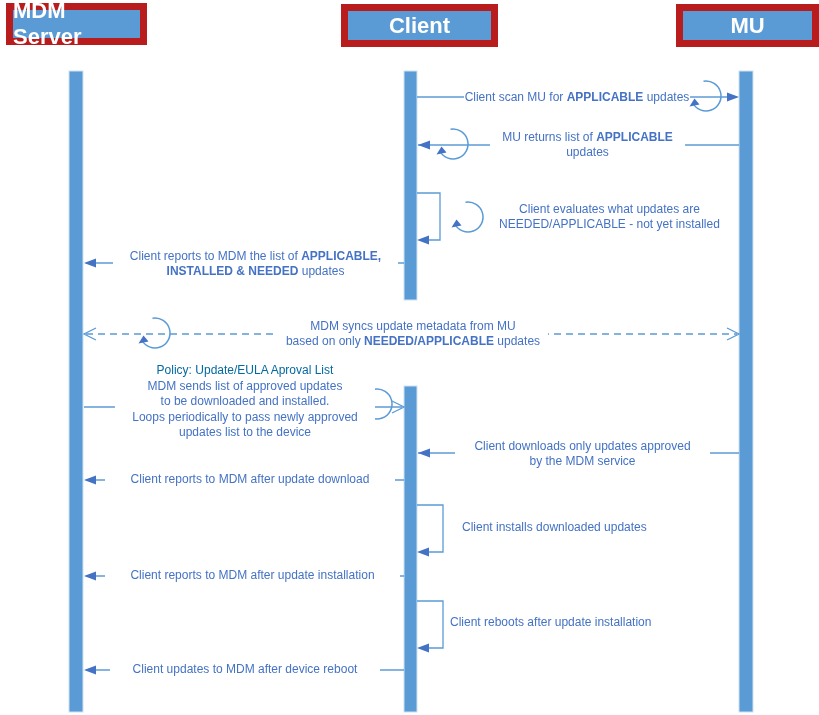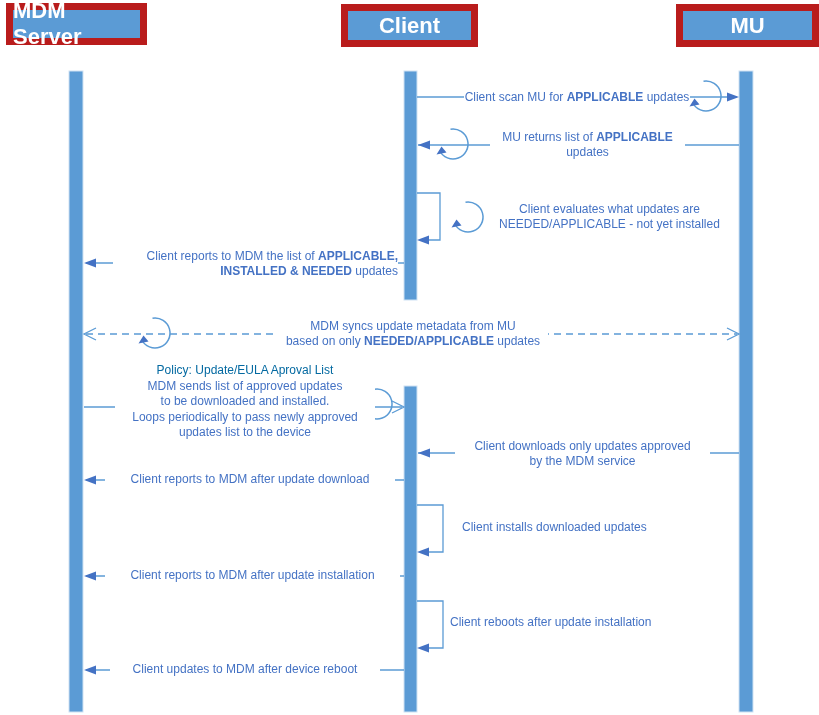--- a/index.html
+++ b/index.html
@@ -109,42 +109,42 @@
 
     <g stroke="#5B9BD5" stroke-width="1.3">
       <line x1="86" y1="670" x2="404" y2="670"></line>
       <polygon points="84,670 96,665.5 96,674.5" fill="#4472C4" stroke="none"></polygon>
     </g>
   </svg>
 
   <div class="actor" style="left:6px;top:3px;width:141px;height:42px;">
     <span>MDM Server</span>
   </div>
-  <div class="actor" style="left:341px;top:4px;width:137px;height:43px;">
+  <div class="actor" style="left:341px;top:4px;width:157px;height:43px;">
     <span>Client</span>
   </div>
   <div class="actor" style="left:676px;top:4px;width:143px;height:43px;">
     <span>MU</span>
   </div>
 
   <div class="lbl" style="left:464px;top:90px;width:226px;">
     <span>Client scan MU for </span><span class="b">APPLICABLE</span><span> updates</span>
   </div>
 
   <div class="lbl" style="left:490px;top:130px;width:195px;">
     <div><span>MU returns list of </span><span class="b">APPLICABLE</span></div>
     <div>updates</div>
   </div>
 
   <div class="lbl" style="left:487px;top:202px;width:245px;">
     <div>Client evaluates what updates are</div>
     <div>NEEDED/APPLICABLE - not yet installed</div>
   </div>
 
-  <div class="lbl" style="left:113px;top:249px;width:285px;text-align:right;">
+  <div class="lbl" style="left:113px;top:249px;width:285px;">
     <div><span>Client reports to MDM the list of </span><span class="b">APPLICABLE,</span></div>
     <div><span class="b">INSTALLED &amp; NEEDED</span><span> updates</span></div>
   </div>
 
   <div class="lbl" style="left:278px;top:319px;width:270px;">
     <div>MDM syncs update metadata from MU</div>
     <div><span>based on only </span><span class="b">NEEDED/APPLICABLE</span><span> updates</span></div>
   </div>
 
   <div class="lbl m6" style="left:115px;top:363px;width:260px;">

